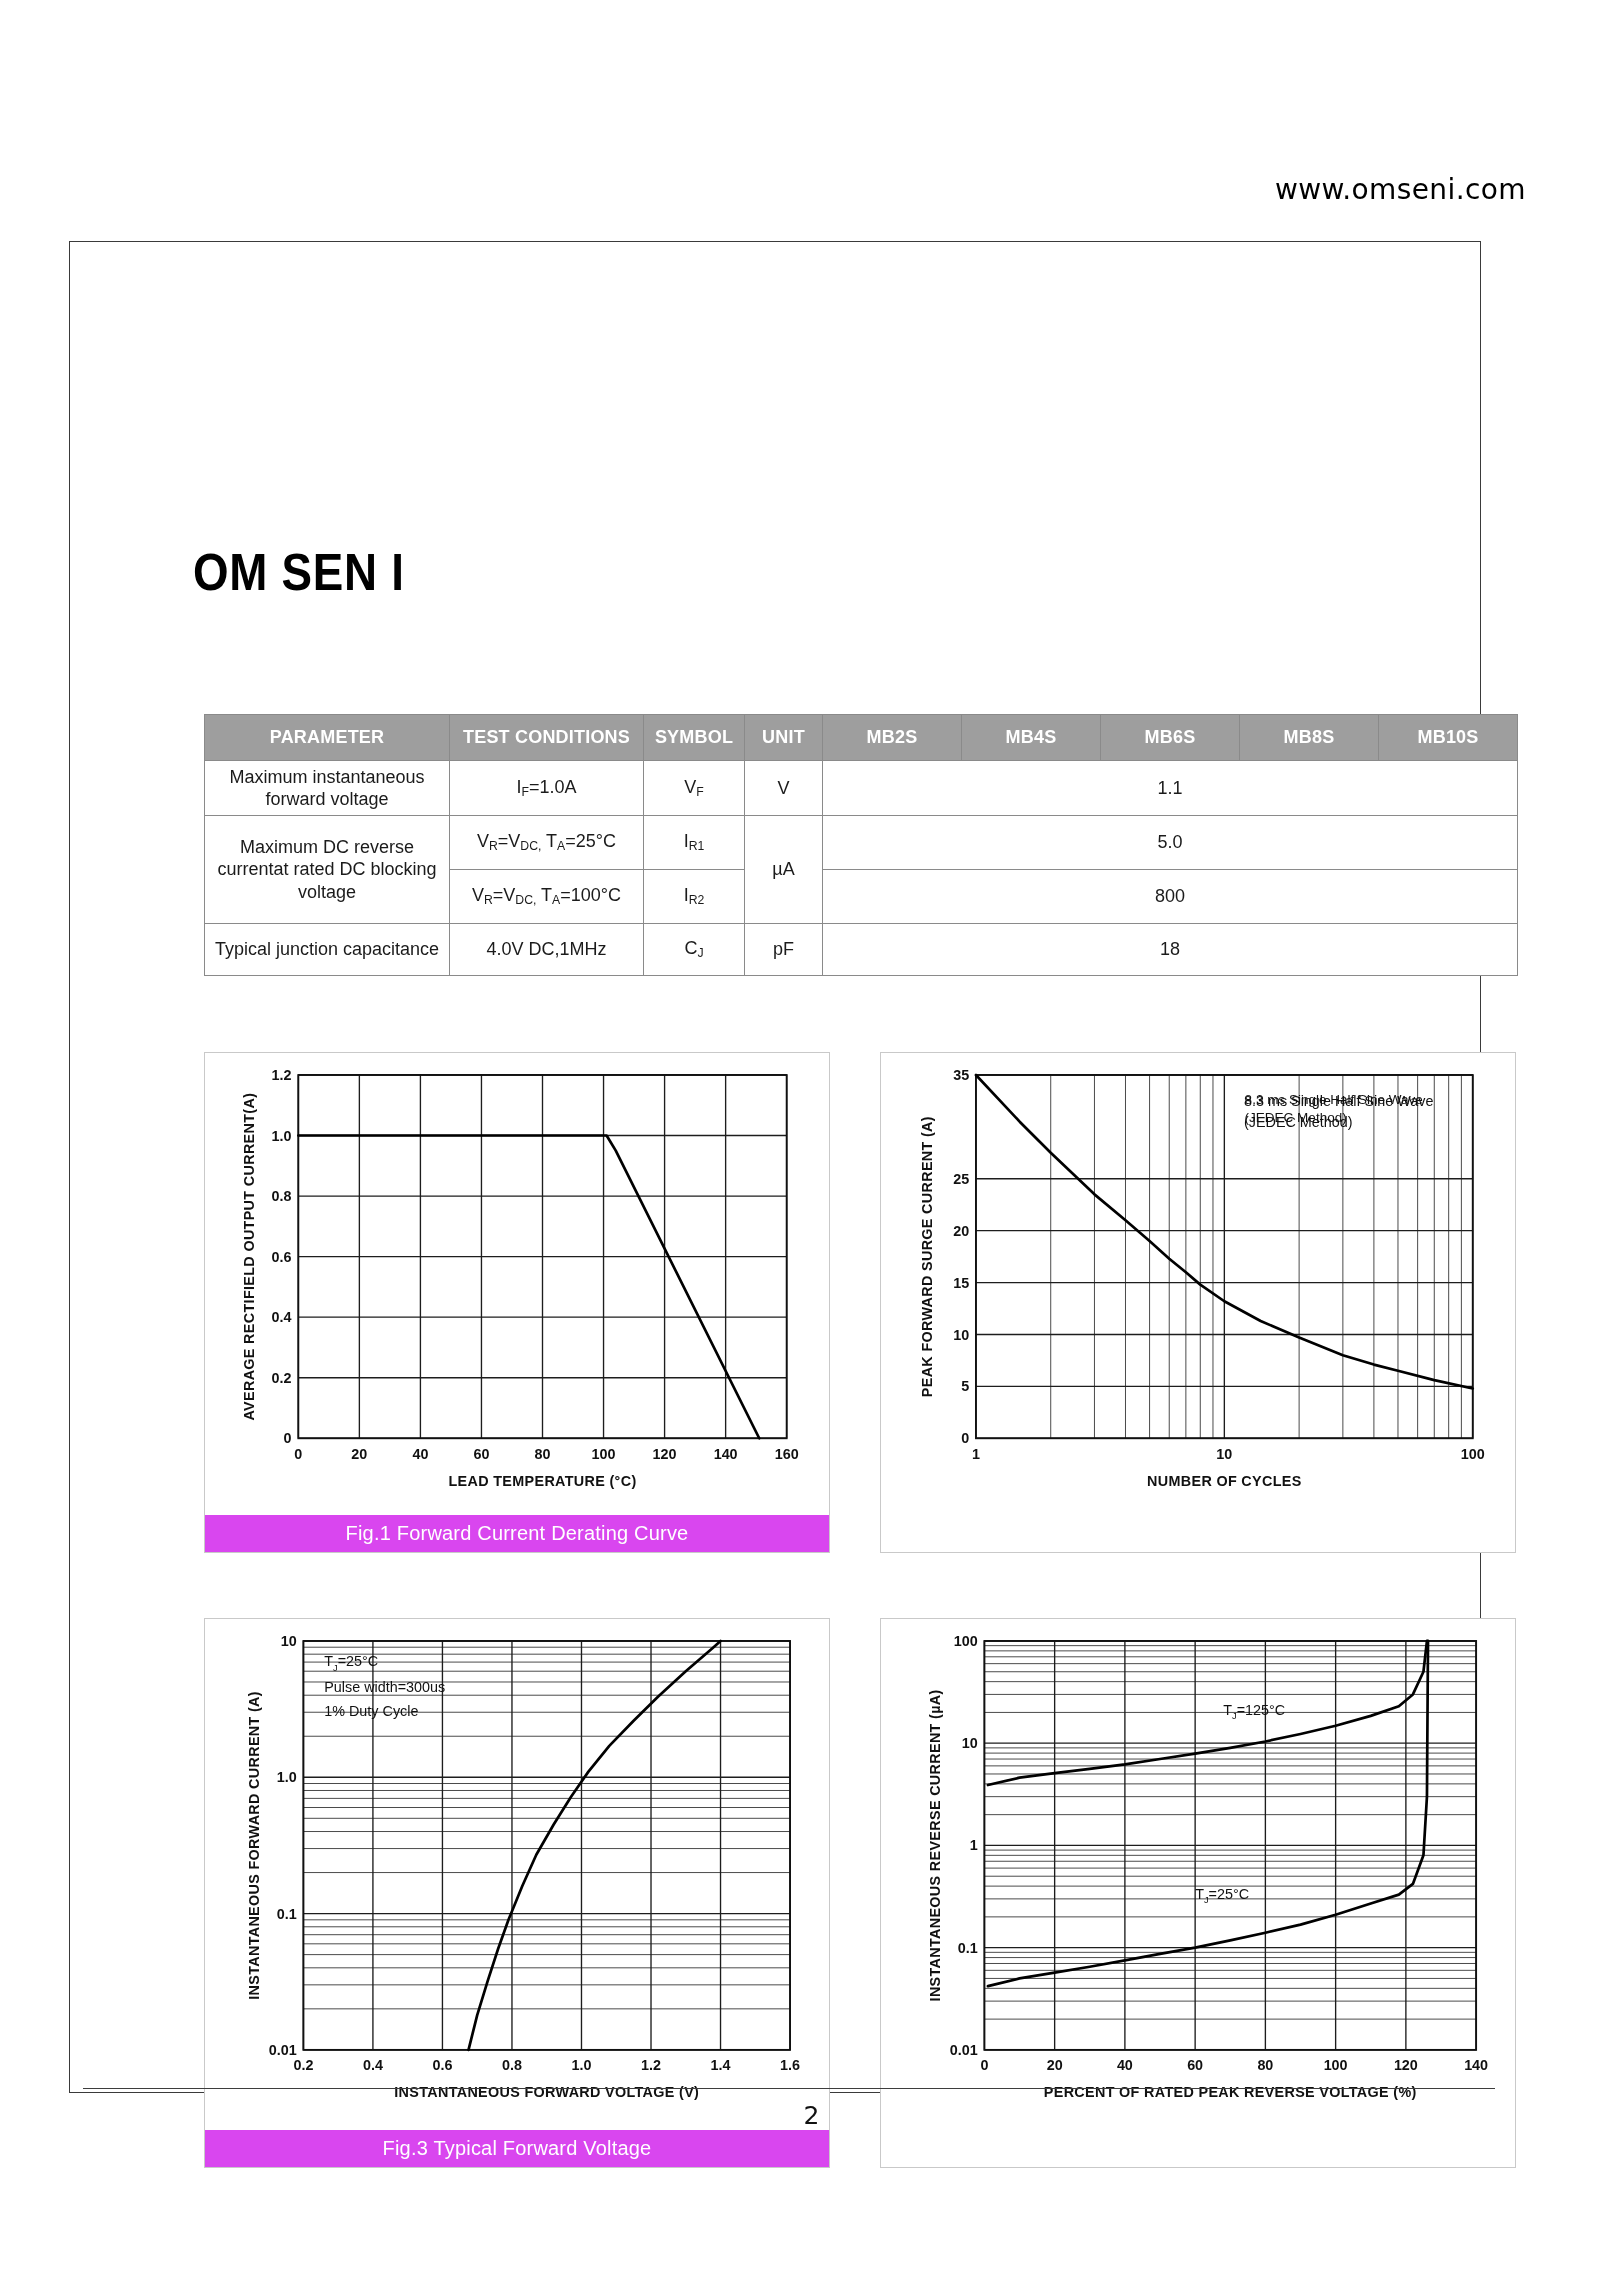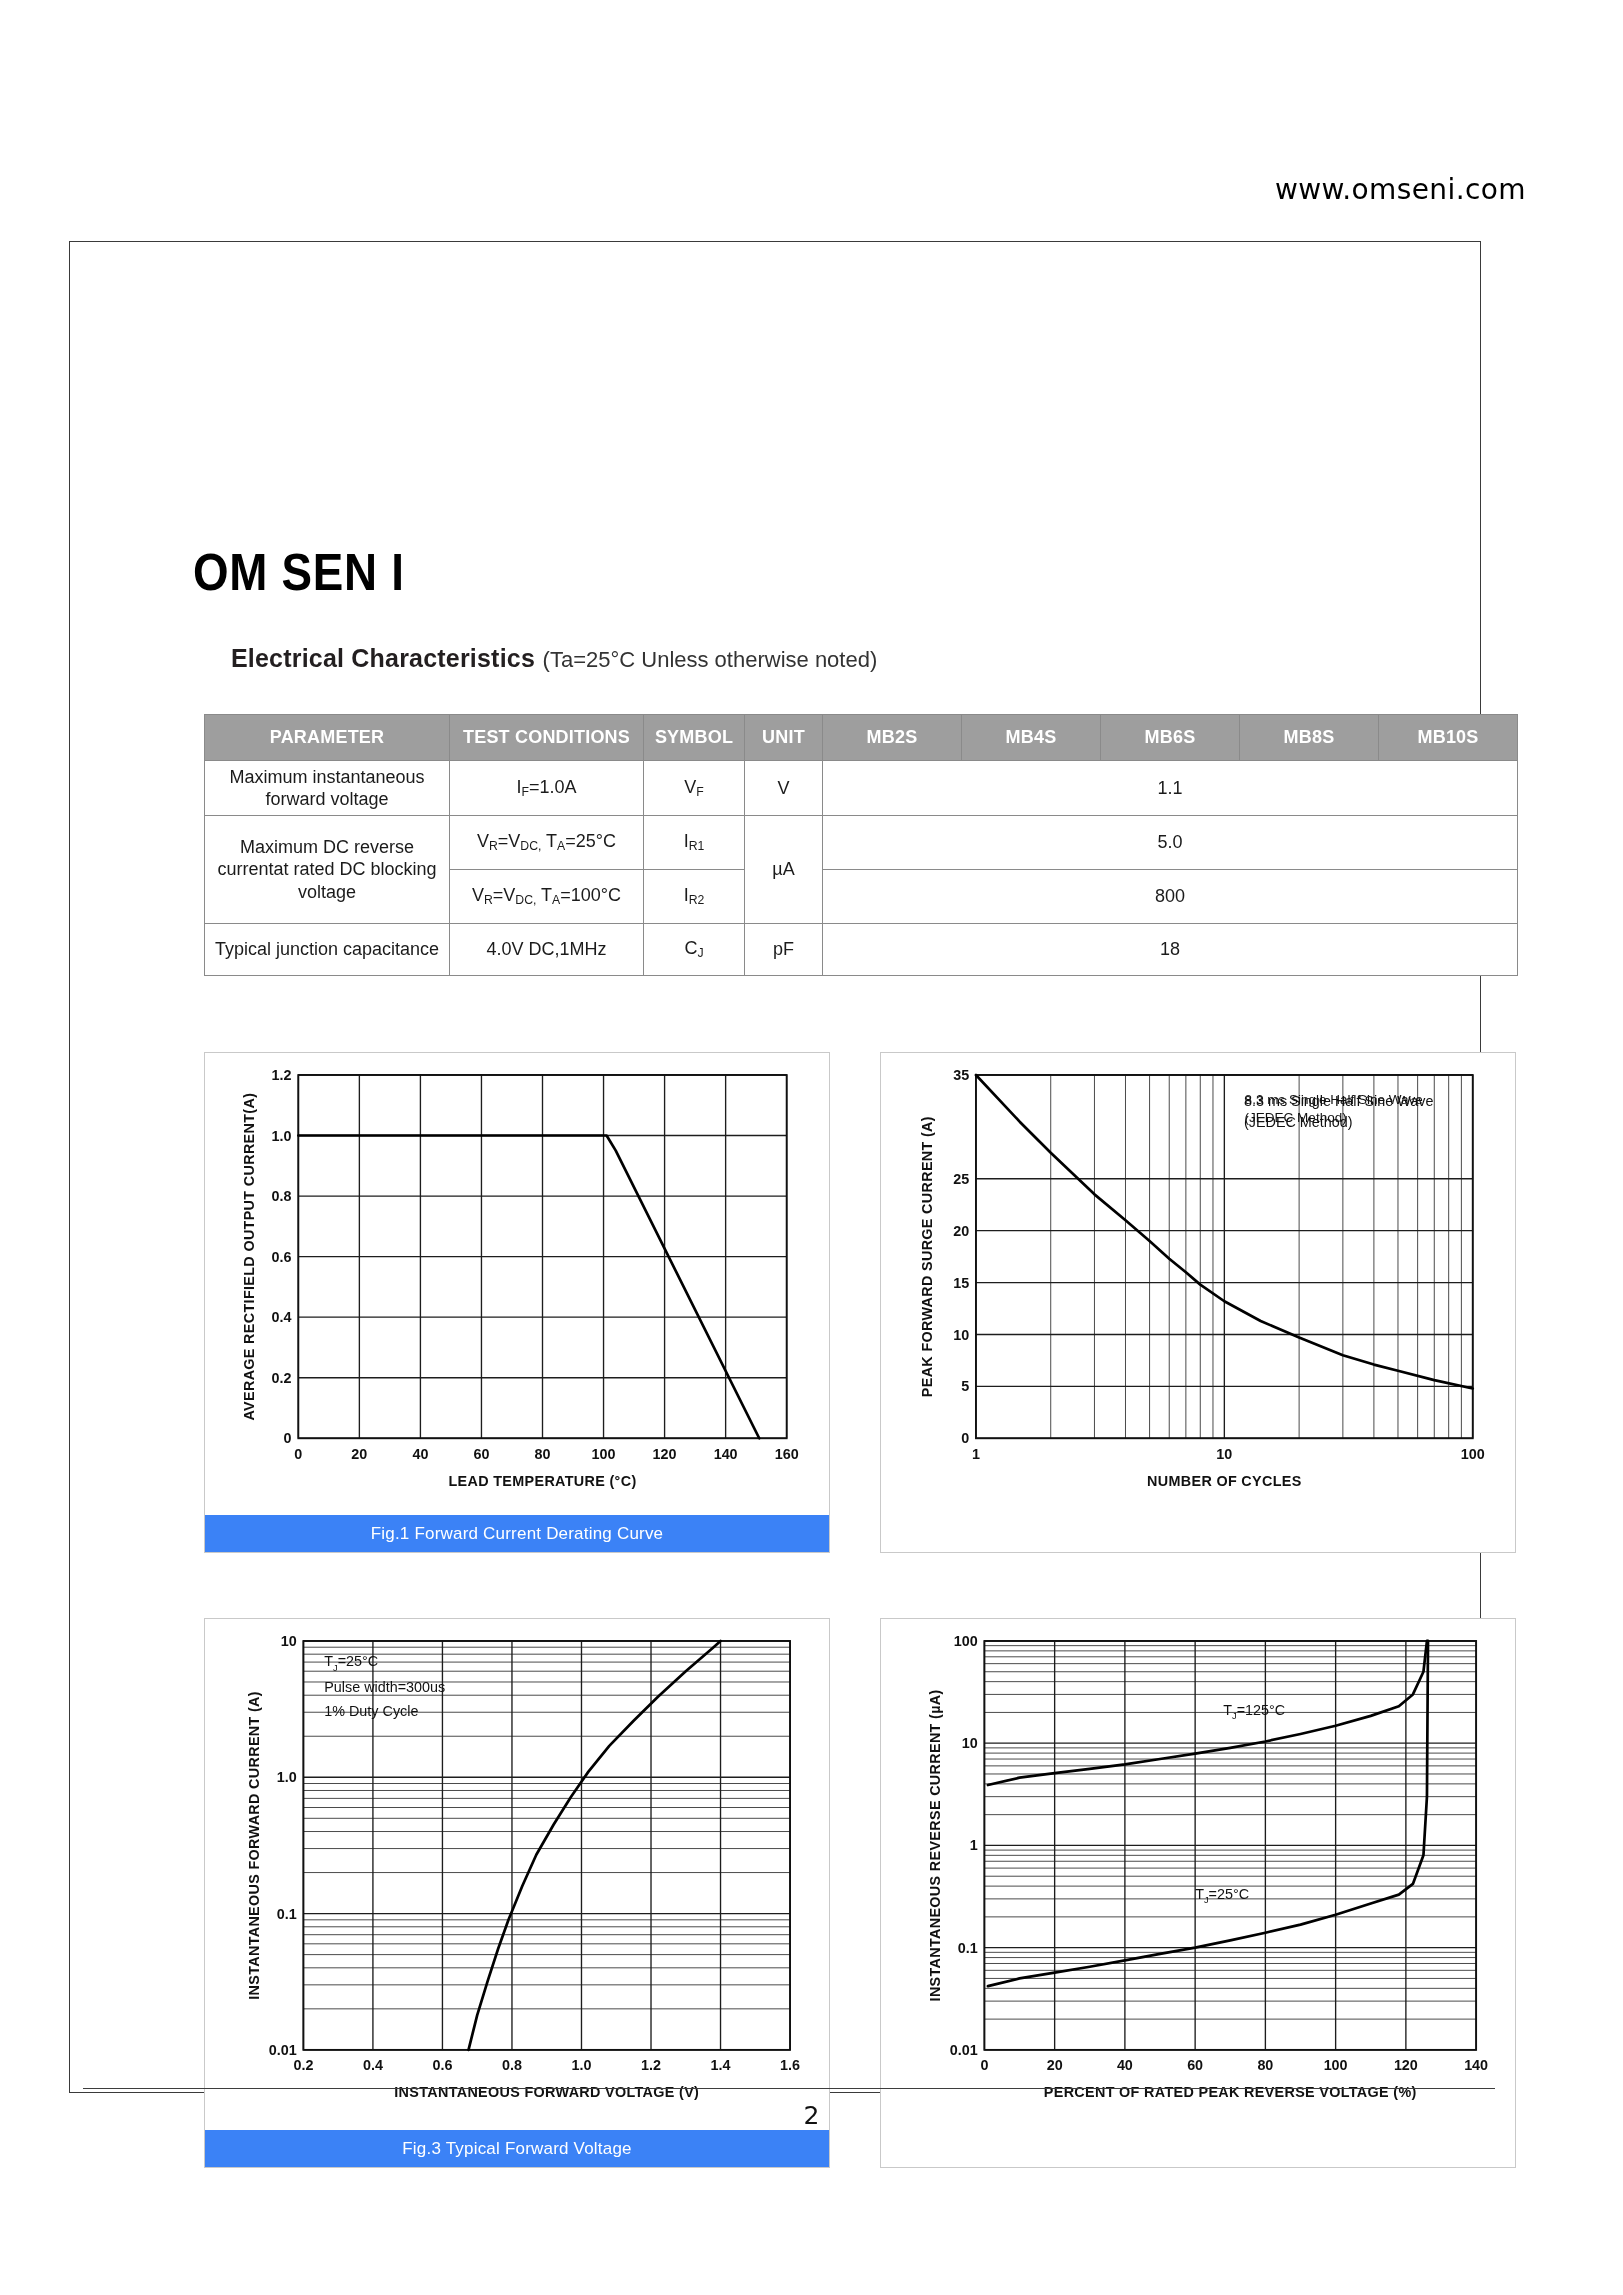--- a/index.html
+++ b/index.html
@@ -147,24 +147,24 @@
     width: 100%;
     height: calc(100% - 37px);
     background: #fff;
     box-sizing: border-box;
   }
   .fig-caption {
     position: absolute;
     left: 0; right: 0; bottom: 0;
     height: 37px;
     line-height: 37px;
-    background: #3b82f6;
+    background: #d946ef;
     color: #ffffff;
     text-align: center;
-    font-size: 17px;
+    font-size: 20px;
     font-weight: 400;
     letter-spacing: 0.2px;
     white-space: nowrap;
     overflow: hidden;
   }
   #fig1 { left: 134px;  top: 810px;  width: 626px;  height: 501px; }
   #fig2 { left: 810px;  top: 810px;  width: 636px;  height: 501px; }
   #fig3 { left: 134px;  top: 1376px; width: 626px;  height: 550px; }
   #fig4 { left: 810px;  top: 1376px; width: 636px;  height: 550px; }
 
@@ -182,23 +182,20 @@
 <body>
 
 <div id="page">
 
   <div id="site-url">www.omseni.com</div>
 
   <div id="sheet">
 
     <div id="logo">OM  SEN I</div>
 
-    <div class="section-head" id="head-elec">
-      <span class="sh-main">Electrical Characteristics</span><span class="sh-sub">(Ta=25°C Unless otherwise noted)</span>
-    </div>
 
     <table id="elec-table">
       <colgroup>
         <col class="col-param">
           <col class="col-cond">
           <col class="col-sym">
           <col class="col-unit">
         <col class="col-dev">
           <col class="col-dev">
           <col class="col-dev">

